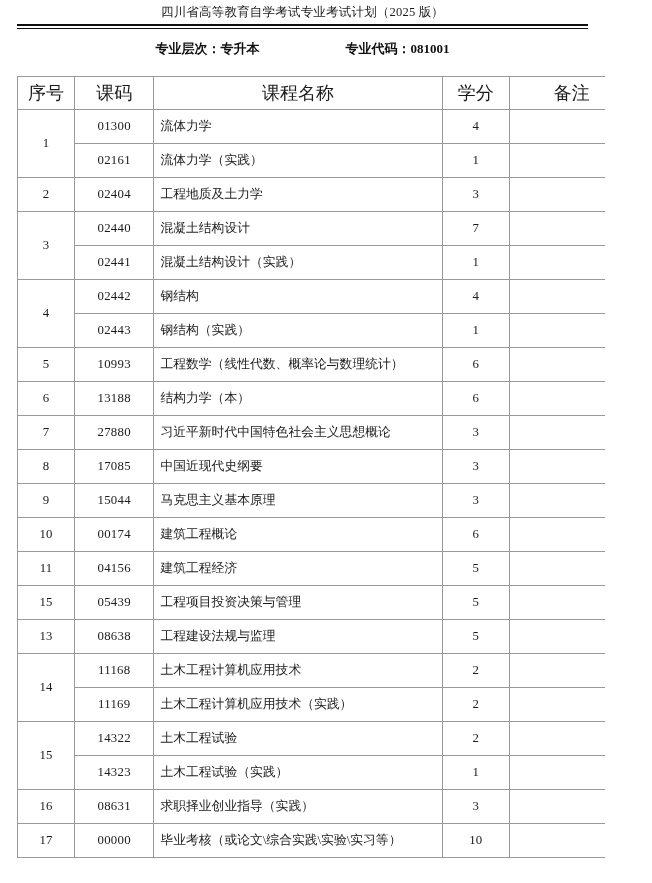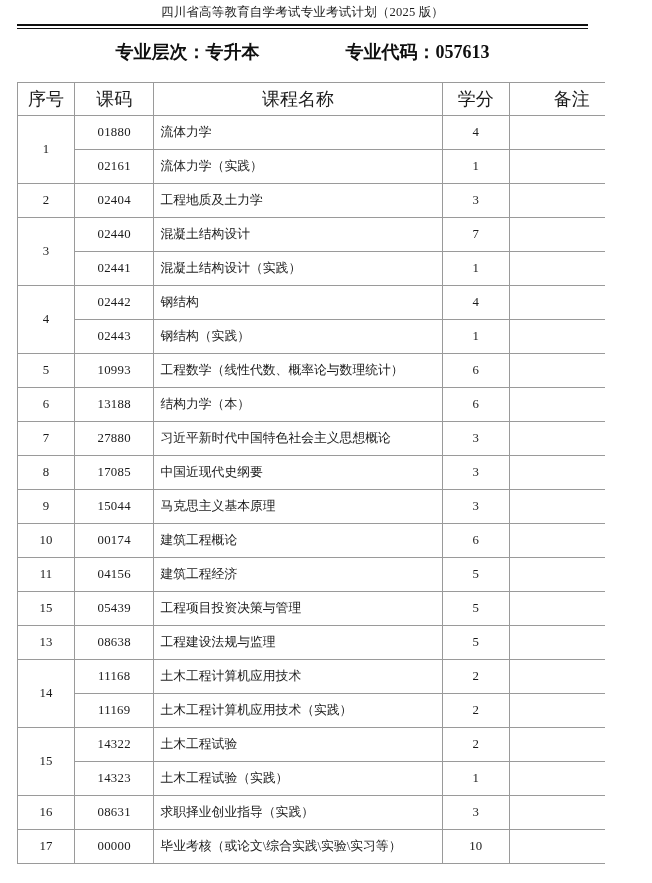--- a/index.html
+++ b/index.html
@@ -46,21 +46,21 @@
     letter-spacing: 1px;
     margin-top: 14px;
     color: #000;
   }
   .meta-row {
     display: flex;
     justify-content: center;
     align-items: baseline;
     gap: 86px;
     margin-top: 11px;
-    font-size: 18px;
+    font-size: 13px;
     font-weight: bold;
     color: #0f0f0f;
   }
   .meta-row .meta-item { white-space: nowrap; }
   .meta-row .meta-value { font-weight: bold; }
 
   
   .table-wrap {
     margin: 18px 17px 0 17px;
   }
@@ -105,21 +105,21 @@
 <body>
 
 <div class="page">
 
   <div class="running-head">四川省高等教育自学考试专业考试计划（2025 版）</div>
   <div class="head-rule"></div>
 
 
   <div class="meta-row">
     <span class="meta-item"><span>专业层次：</span><span class="meta-value">专升本</span></span>
-    <span class="meta-item"><span>专业代码：</span><span class="meta-value">057613</span></span>
+    <span class="meta-item"><span>专业代码：</span><span class="meta-value">081001</span></span>
   </div>
 
   <div class="table-wrap">
     <table class="course-table">
       <colgroup>
         <col class="c-seq">
           <col class="c-code">
           <col class="c-name">
           <col class="c-cred">
           <col class="c-note">
@@ -129,21 +129,21 @@
           <td>序号</td>
           <td>课码</td>
           <td>课程名称</td>
           <td>学分</td>
           <td>备注</td>
         </tr>
       </thead>
       <tbody id="table-body">
           <tr>
             <td class="seq-cell" rowspan="2">1</td>
-            <td class="code-cell">01880</td>
+            <td class="code-cell">01300</td>
             <td class="name-cell">流体力学</td>
             <td class="cred-cell">4</td>
             <td class="note-cell"></td>
           </tr>
           <tr>
             <td class="code-cell">02161</td>
             <td class="name-cell">流体力学（实践）</td>
             <td class="cred-cell">1</td>
             <td class="note-cell"></td>
           </tr>

